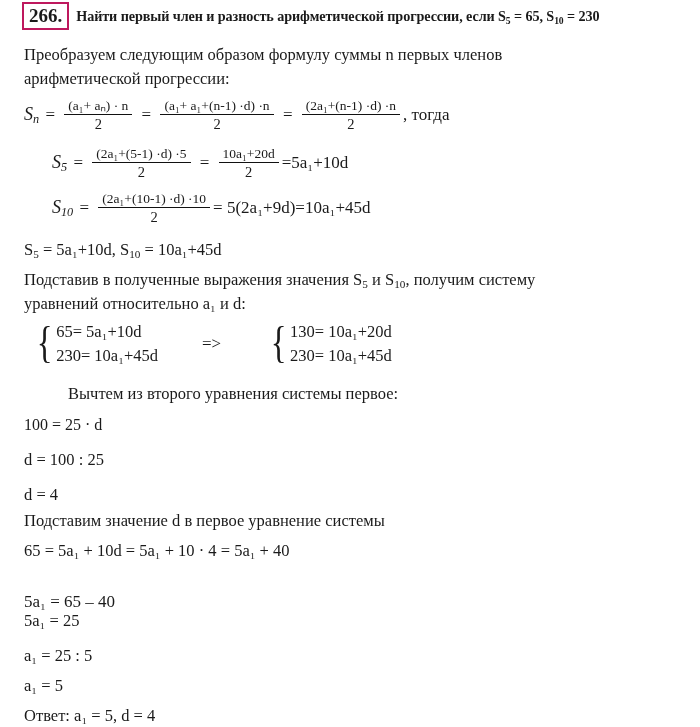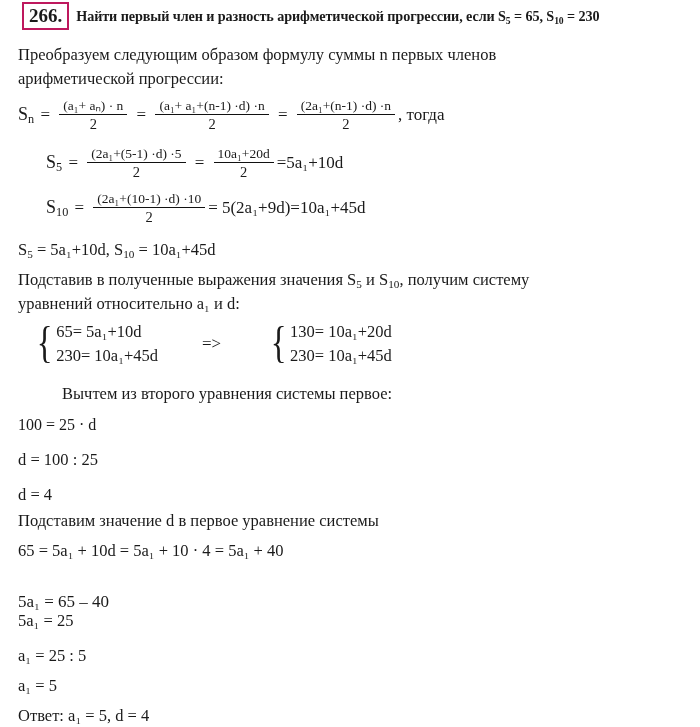--- a/index.html
+++ b/index.html
@@ -51,21 +51,21 @@
 
   
   .para {
     font-size: 16.5px;
     line-height: 24px;
     margin: 0;
     padding: 0 20px 0 18px;
   }
   .block {
     position: absolute;
-    left: 0;
+    left: 6px;
     width: 644px;
     box-sizing: border-box;
   }
   .ml {           
     font-size: 17px;
     padding-left: 18px;
     line-height: 26px;
     white-space: nowrap;
   }
   .ml.indent { padding-left: 46px; }
@@ -94,21 +94,21 @@
     white-space: nowrap;
     font-family: Liberation Serif, serif;
   }
   .frac .den {
     display: block;
     font-size: 14.5px;
     line-height: 17px;
     padding-top: 1px;
   }
   .eq { display:inline-block; padding: 0 2px; }
-  .sname { font-size: 18px; }
+  .sname { font-size: 18px; font-style: italic; }
 
   
   .systems {
     position: absolute;
     left: 0;
     width: 700px;
     display: flex;
     align-items: center;
     padding-left: 34px;
     box-sizing: border-box;

